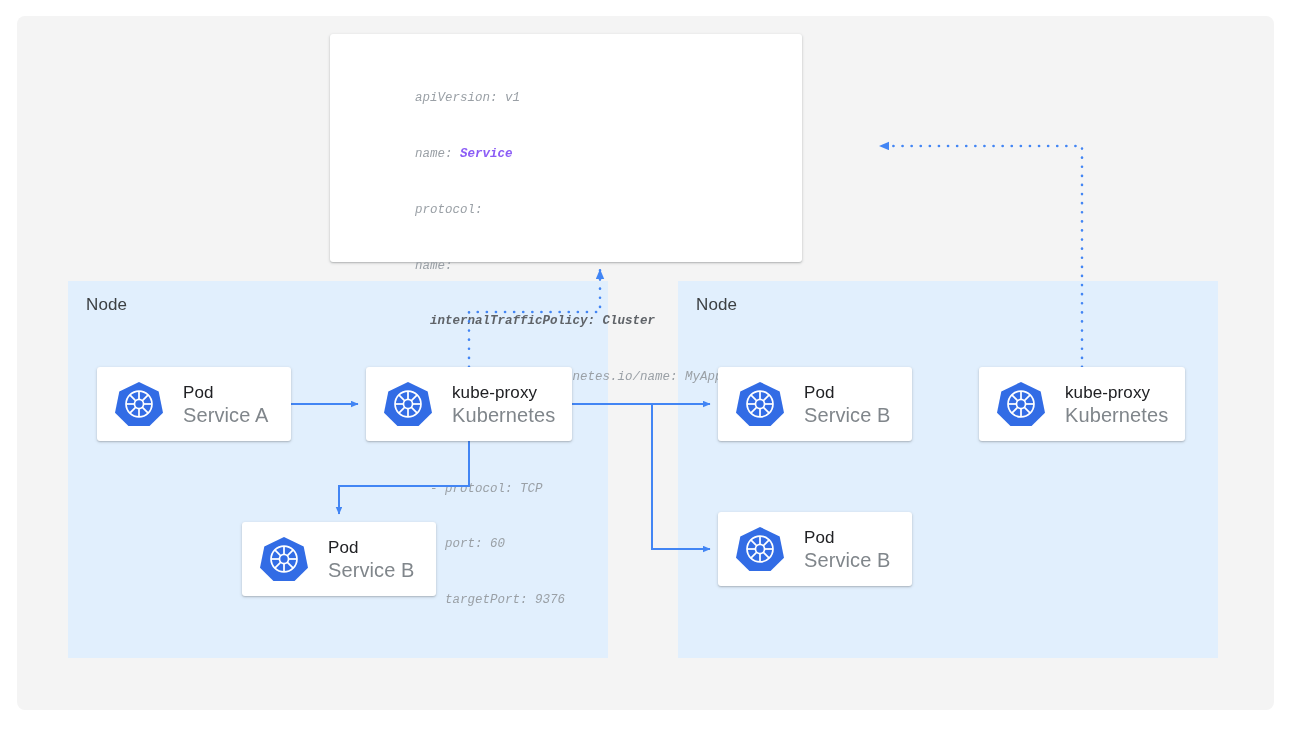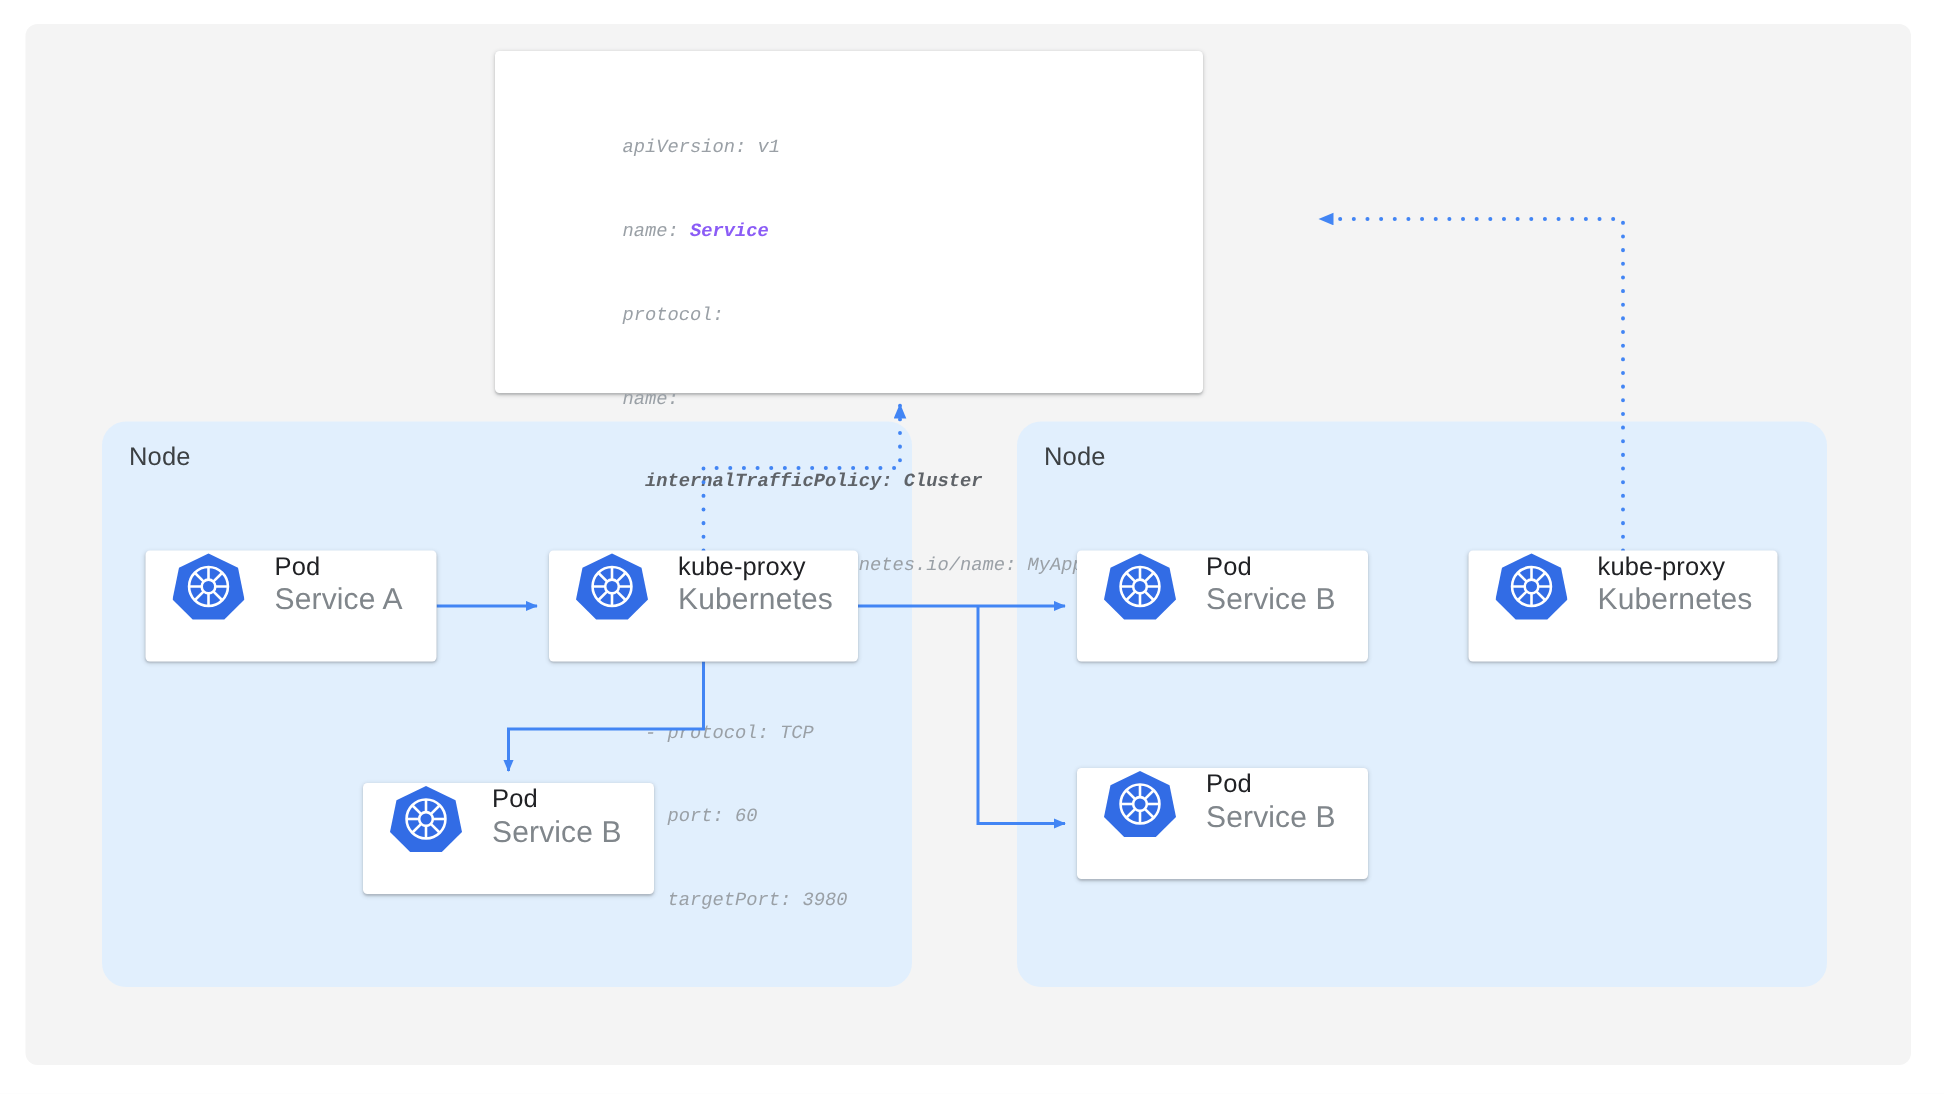--- a/index.html
+++ b/index.html
@@ -15,21 +15,21 @@
   .canvas-panel {
     position: absolute; left: 17px; top: 16px;
     width: 1257px; height: 694px;
     background: #f4f4f4; border-radius: 8px;
   }
 
   
   .node-panel {
     position: absolute;
     background: #e1effd;
-    border-radius: 16px;
+    border-radius: 0;
   }
   #node-left  { left: 68px;  top: 281px; width: 540px; height: 377px; }
   #node-right { left: 678px; top: 281px; width: 540px; height: 377px; }
   .node-label {
     position: absolute; left: 18px; top: 14px;
     font-size: 17px; color: #3c4043; letter-spacing: .1px;
   }
 
   
   .yaml-card {
@@ -47,21 +47,21 @@
   }
   .yaml-line { display: block; }
   .yaml-line.bold { font-weight: bold; color: #5f6368; }
   .yaml-line .bold-seg { font-weight: bold; color: #8b5cf6; }
 
   
   .entity-card {
     position: absolute;
     background: #ffffff; border-radius: 3px;
     box-shadow: 0 1px 3px rgba(60,64,67,.26), 0 1px 1px rgba(60,64,67,.13);
-    display: flex; 
+    display: flex; align-items: center;
   }
   .entity-icon { width: 48px; height: 48px; margin-left: 18px; flex: 0 0 auto; }
   .entity-text { margin-left: 20px; }
   .entity-title { font-size: 17px; color: #202124; line-height: 22px; letter-spacing: .1px; }
   .entity-sub   { font-size: 20px; color: #80868b; line-height: 22px; letter-spacing: .1px; }
 
   #card-pod-a         { left: 97px;  top: 367px; width: 194px; height: 74px; }
   #card-kube-proxy-l  { left: 366px; top: 367px; width: 206px; height: 74px; }
   #card-pod-b-local   { left: 242px; top: 522px; width: 194px; height: 74px; }
   #card-pod-b-remote1 { left: 718px; top: 367px; width: 194px; height: 74px; }
@@ -93,21 +93,21 @@
     <div class="yaml-body">
       <span class="yaml-line">apiVersion: v1</span>
       <span class="yaml-line"><span>name: </span><span class="bold-seg">Service</span></span>
       <span class="yaml-line">protocol:</span>
       <span class="yaml-line">name:</span>
       <span class="yaml-line bold">  internalTrafficPolicy: Cluster</span>
       <span class="yaml-line">  selector: app.kubernetes.io/name: MyApp</span>
       <span class="yaml-line">  ports:</span>
       <span class="yaml-line">  - protocol: TCP</span>
       <span class="yaml-line">    port: 60</span>
-      <span class="yaml-line">    targetPort: 3980</span>
+      <span class="yaml-line">    targetPort: 9376</span>
     </div>
   </div>
 
   <svg id="connectors" viewBox="0 0 1296 729" xmlns="http://www.w3.org/2000/svg">
     <defs>
       <marker id="arrow" markerWidth="9" markerHeight="9" refX="7.4" refY="3.4" orient="auto" markerUnits="userSpaceOnUse">
         <path d="M0,0 L8,3.4 L0,6.8 z" fill="#4285f4"></path>
       </marker>
       <marker id="arrow-dot" markerWidth="11" markerHeight="11" refX="9" refY="4.2" orient="auto" markerUnits="userSpaceOnUse">
         <path d="M0,0 L10,4.2 L0,8.4 z" fill="#4285f4"></path>

